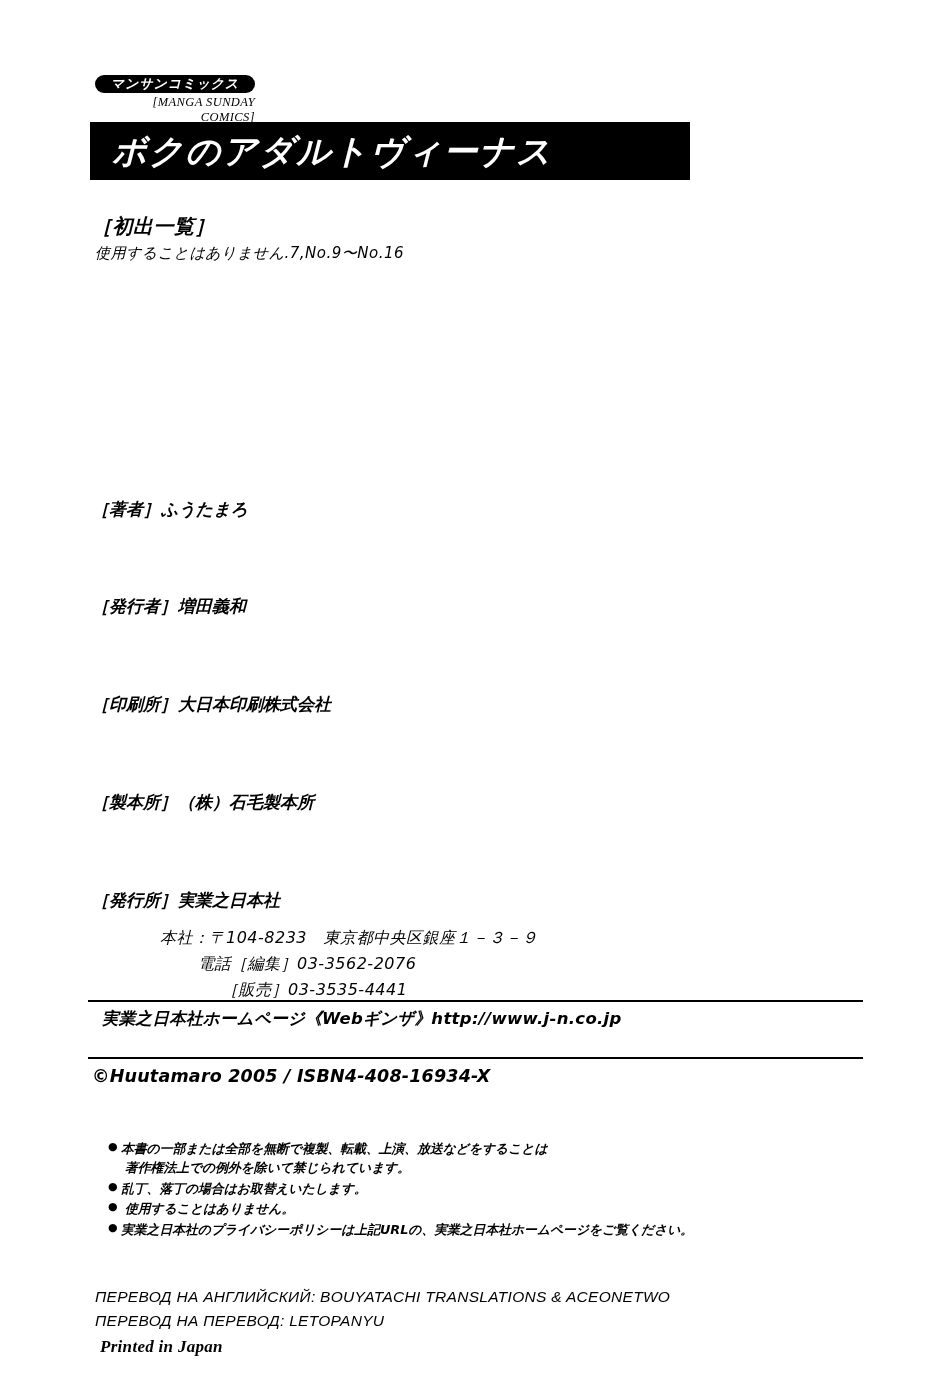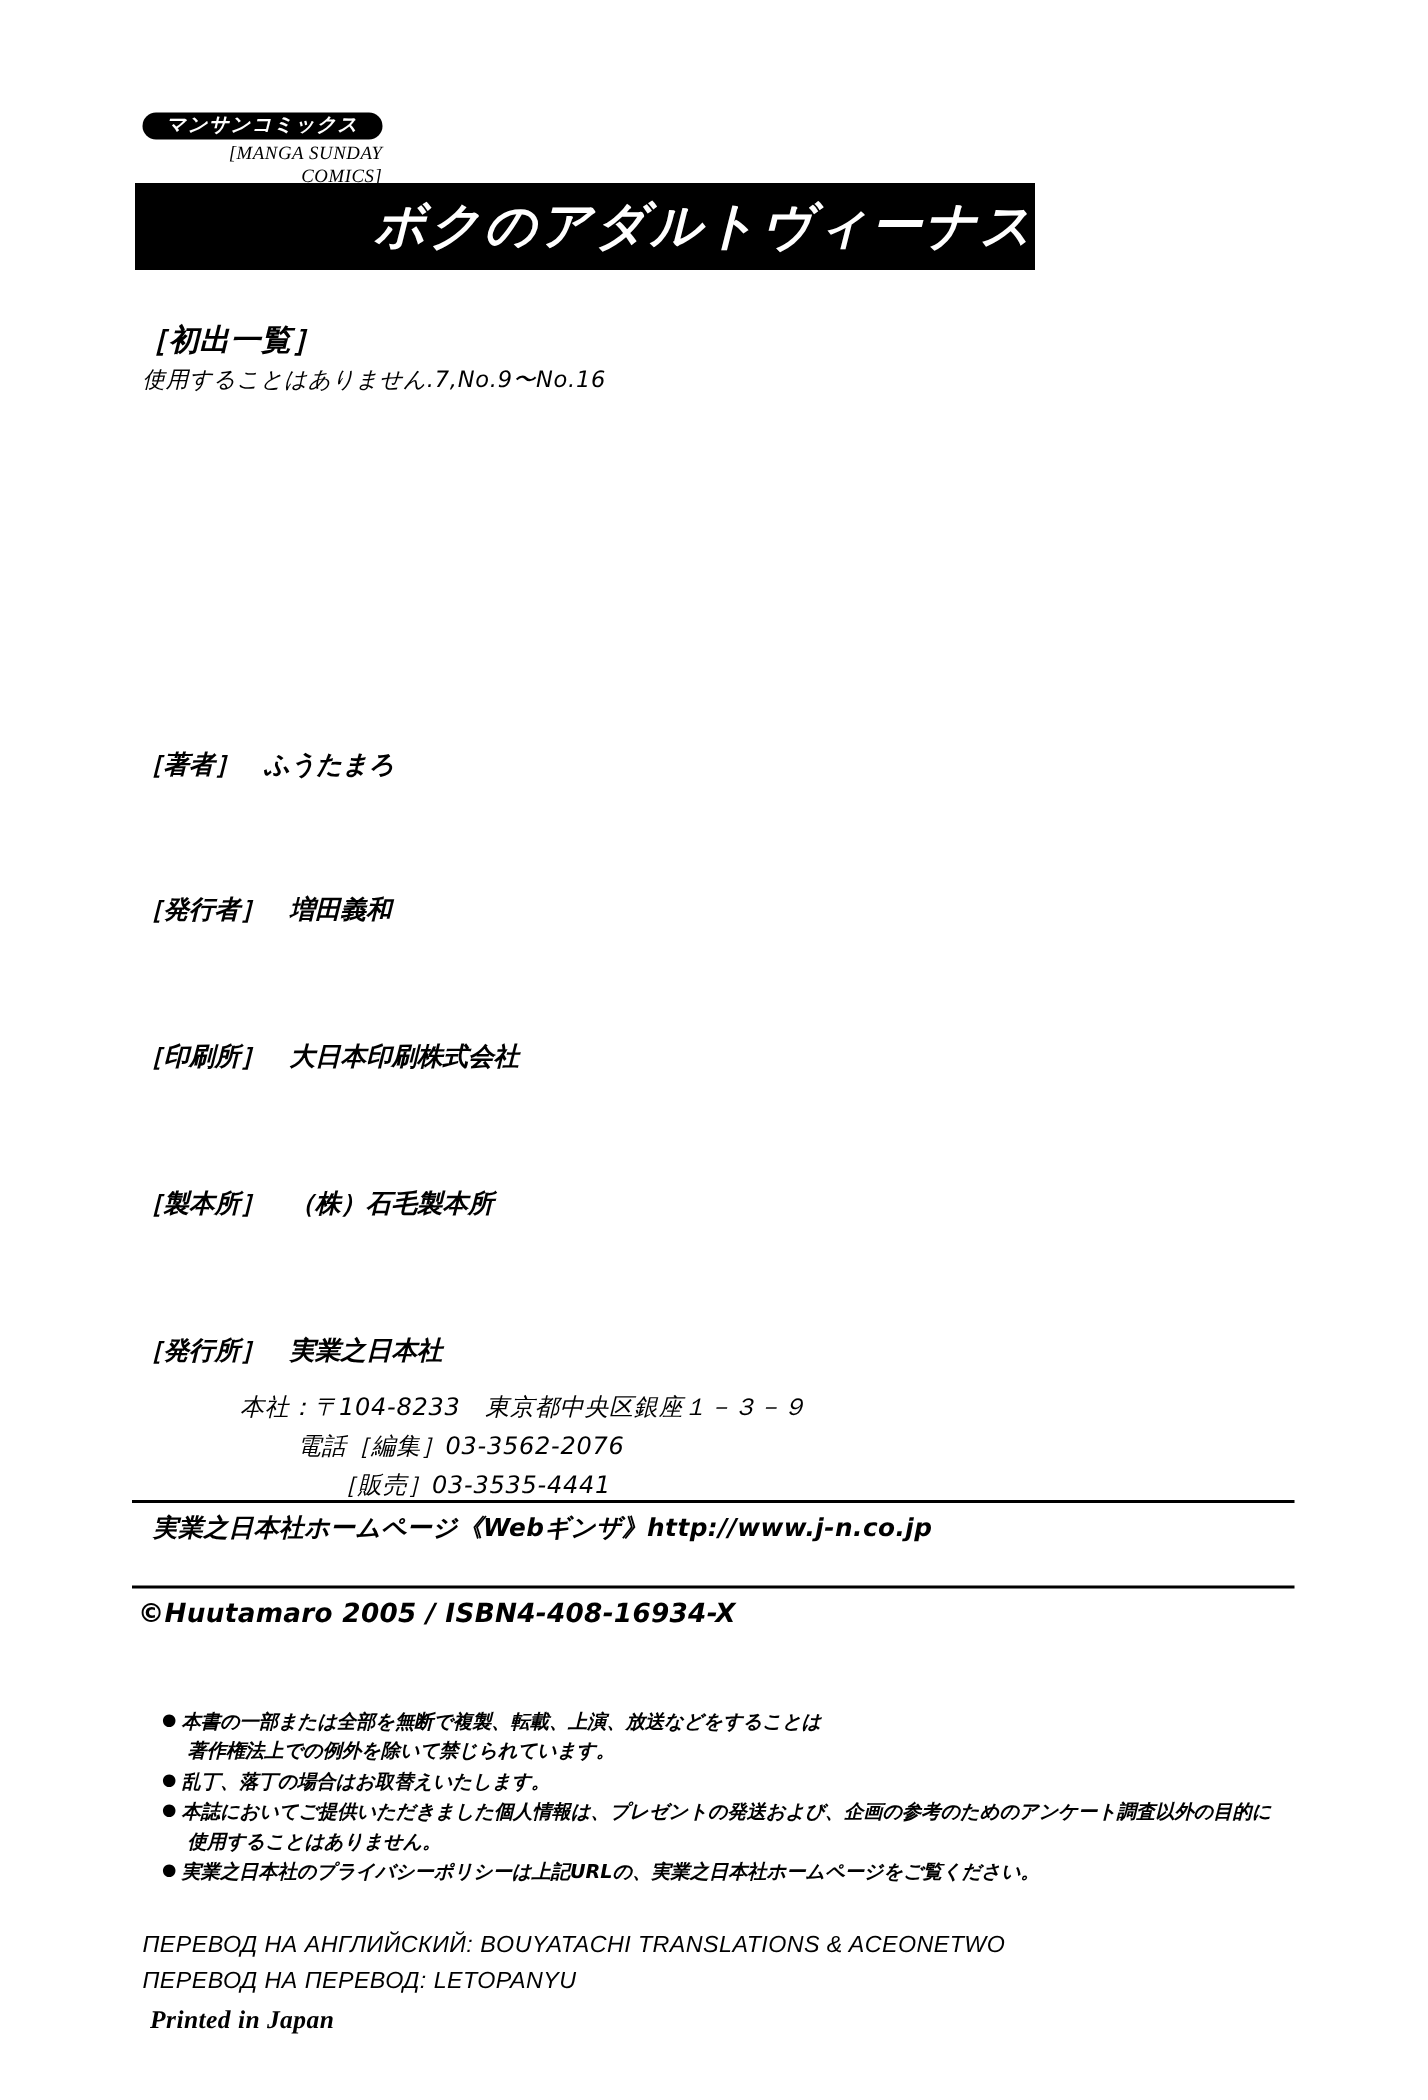--- a/index.html
+++ b/index.html
@@ -55,21 +55,20 @@
     left: 90px;
     top: 122px;
     width: 600px;
     height: 58px;
     background: #000;
     color: #fff;
     display: flex;
     align-items: center;
     padding-left: 22px;
     box-sizing: border-box;
-    justify-content: flex-end;
   }
   .title-bar .title-text {
     font-family: "DejaVu Sans", sans-serif;
     font-size: 34px;
     font-weight: bold;
     letter-spacing: 2px;
     line-height: 1;
   }
   
   .section-label {
@@ -94,21 +93,21 @@
   
   .credit-row {
     position: absolute;
     left: 92px;
     font-family: "DejaVu Sans", sans-serif;
     font-size: 17px;
     font-weight: bold;
     white-space: nowrap;
   }
   .credit-row .lbl { font-weight: bold; }
-  .credit-row .val { font-weight: bold; margin-left: 16px; }
+  .credit-row .val { font-weight: bold; margin-left: 1px; }
   #row-author    { top: 498px; }
   #row-publisher { top: 595px; }
   #row-printer   { top: 693px; }
   #row-binder    { top: 791px; }
   #row-issuer    { top: 889px; }
 
   .addr-block {
     position: absolute;
     left: 160px;
     top: 925px;
@@ -244,21 +243,20 @@
 
   <div class="notices">
     <div class="notice">
       <span>本書の一部または全部を無断で複製、転載、上演、放送などをすることは</span>
       <span class="cont">著作権法上での例外を除いて禁じられています。</span>
     </div>
     <div class="notice">
       <span>乱丁、落丁の場合はお取替えいたします。</span>
     </div>
     <div class="notice">
-      <span>本誌においてご提供いただきました個人情報は、プレゼントの発送および、企画の参考のためのアンケート調査以外の目的に</span>
       <span class="cont">使用することはありません。</span>
     </div>
     <div class="notice">
       <span>実業之日本社のプライバシーポリシーは上記URLの、実業之日本社ホームページをご覧ください。</span>
     </div>
   </div>
 
   <div class="translations">
     <div>ПЕРЕВОД НА АНГЛИЙСКИЙ: BOUYATACHI TRANSLATIONS &amp; ACEONETWO</div>
     <div>ПЕРЕВОД НА ПЕРЕВОД: LETOPANYU</div>

